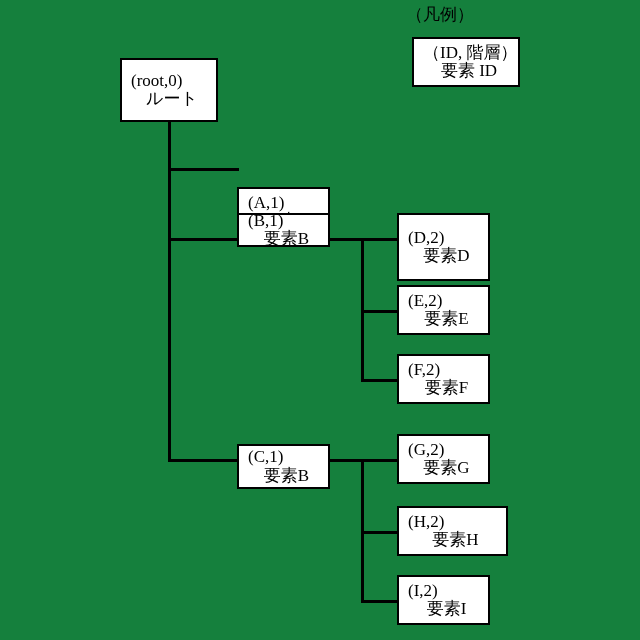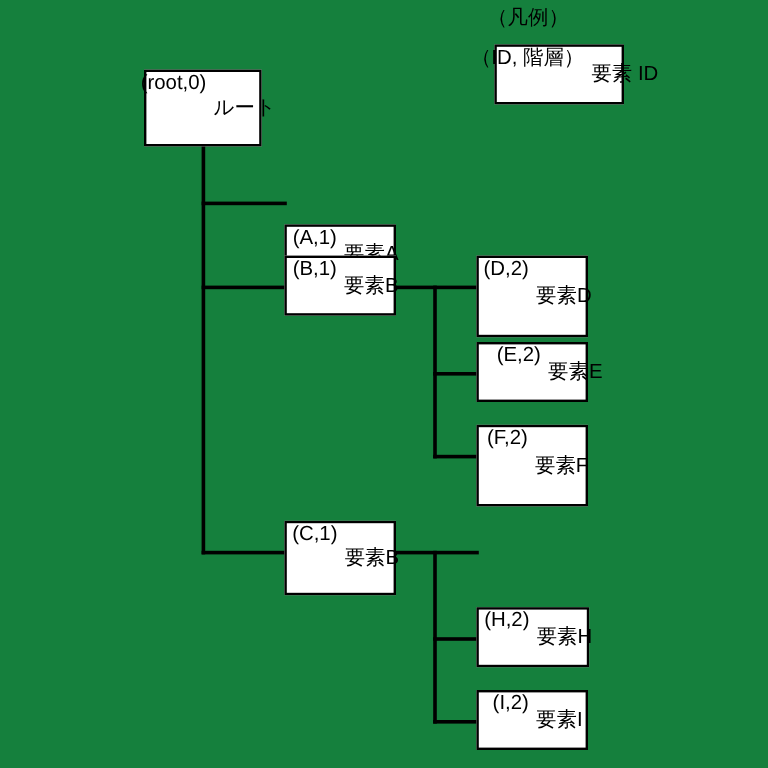--- a/index.html
+++ b/index.html
@@ -17,24 +17,25 @@
     height: 640px;
     background: #15803d;
     overflow: hidden;
   }
   .node {
     position: absolute;
     box-sizing: border-box;
     border: 2px solid #000000;
     background: #ffffff;
     display: flex;
-    flex-direction: row;
+    flex-direction: column;
     align-items: center;
     justify-content: center;
     z-index: 3;
+    font-family: Liberation Serif, serif;
   }
   .node .line1,
   .node .line2 {
     display: block;
     white-space: nowrap;
     line-height: 1.08;
     font-size: 17px;
   }
   .node .line1 {
     align-self: flex-start;
@@ -92,47 +93,51 @@
   <div class="node" style="left:120px; top:58px; width:98px; height:64px;">
     <span class="line1">(root,0)</span>
     <span class="line2">ルート</span>
   </div>
 
   <div class="node" style="left:237px; top:143px; width:93px; height:50px;margin-top:44px;">
     <span class="line1">(A,1)</span>
     <span class="line2">要素A</span>
   </div>
 
-  <div class="node" style="left:237px; top:213px; width:93px; height:50px;">
+  <div class="node" style="left:237px; top:213px; width:93px; height:34px;">
     <span class="line1">(B,1)</span>
     <span class="line2">要素B</span>
   </div>
 
-  <div class="node" style="left:237px; top:434px; width:93px; height:62px;text-align:center;">
+  <div class="node" style="left:237px; top:444px; width:93px; height:45px;text-align:center;">
     <span class="line1">(C,1)</span>
     <span class="line2">要素B</span>
   </div>
 
   <div class="node" style="left:397px; top:213px; width:93px; height:68px;">
     <span class="line1">(D,2)</span>
     <span class="line2">要素D</span>
   </div>
 
-  <div class="node" style="left:397px; top:285px; width:93px; height:50px;padding-left:20px;">
+  <div class="node" style="left:397px; top:285px; width:93px; height:50px;">
     <span class="line1">(E,2)</span>
     <span class="line2">要素E</span>
   </div>
 
-  <div class="node" style="left:397px; top:354px; width:93px; height:68px;">
+  <div class="node" style="left:397px; top:354px; width:93px; height:50px;">
     <span class="line1">(F,2)</span>
     <span class="line2">要素F</span>
   </div>
 
+  <div class="node" style="left:397px; top:434px; width:93px; height:50px;">
+    <span class="line1">(G,2)</span>
+    <span class="line2">要素G</span>
+  </div>
 
-  <div class="node" style="left:397px; top:506px; width:94px; height:50px;">
+  <div class="node" style="left:397px; top:506px; width:111px; height:50px;">
     <span class="line1">(H,2)</span>
     <span class="line2">要素H</span>
   </div>
 
   <div class="node" style="left:397px; top:575px; width:93px; height:50px;">
     <span class="line1">(I,2)</span>
     <span class="line2">要素I</span>
   </div>
 
 </div>

